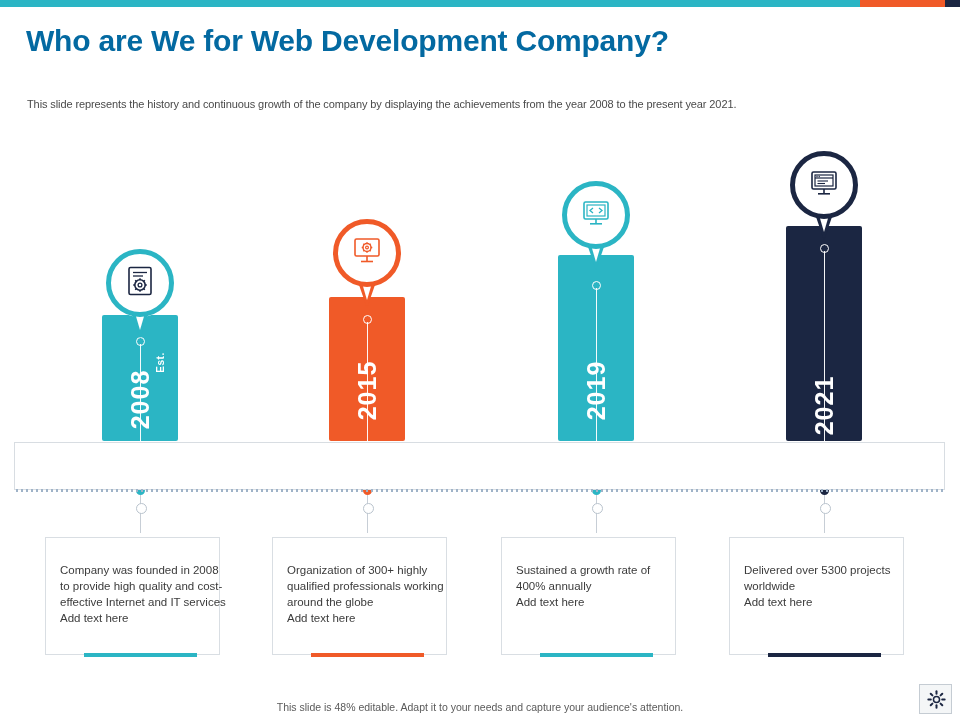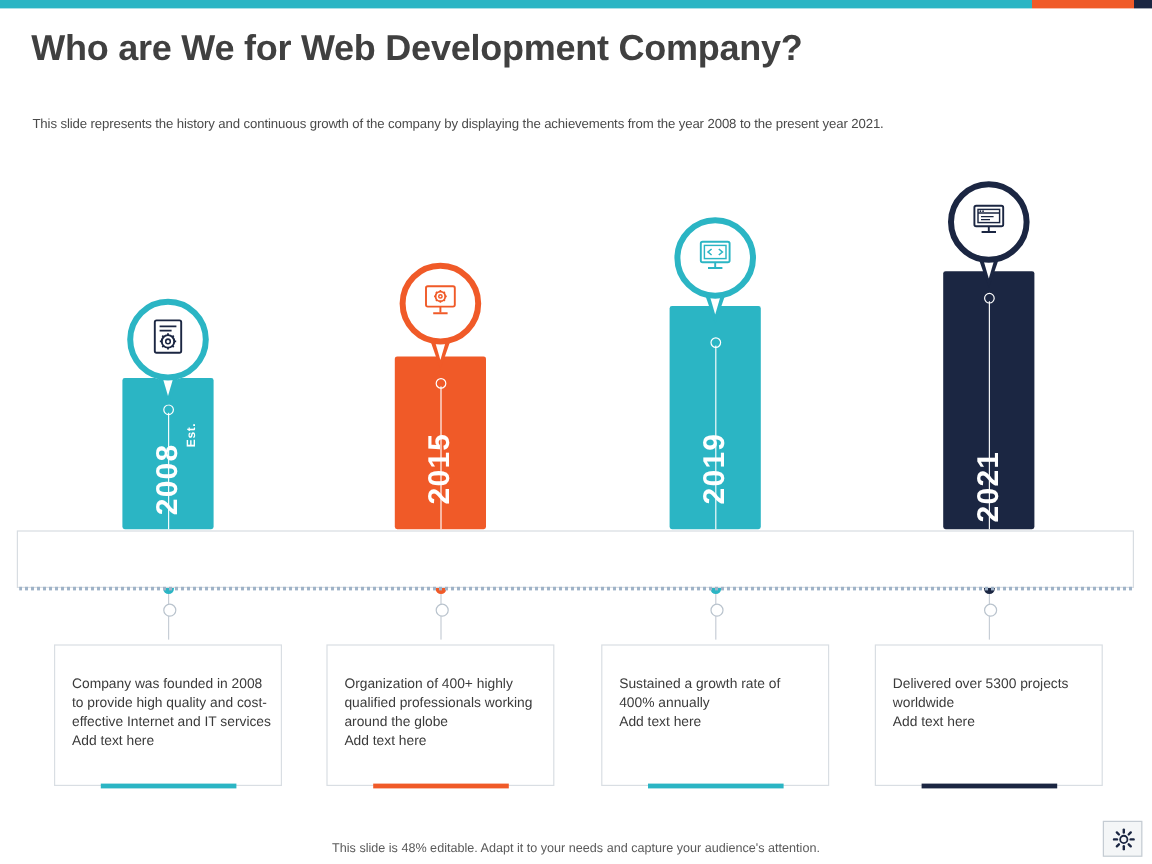--- a/index.html
+++ b/index.html
@@ -25,21 +25,21 @@
   .topbar-orange { left: 860px; width: 85px; background: #f05a28; }
   .topbar-navy { left: 945px; width: 15px; background: #1b2642; }
 
   
   .title {
     position: absolute;
     left: 26px;
     top: 24px;
     font-size: 30px;
     font-weight: bold;
-    color: #404040;
+    color: #0369a1;
     letter-spacing: -0.2px;
   }
   .subtitle {
     position: absolute;
     left: 27px;
     top: 98px;
     font-size: 11px;
     color: #4a4a4a;
     letter-spacing: -0.1px;
   }
@@ -186,21 +186,21 @@
     height: 9px;
     border-radius: 50%;
     border: 1px solid #b9c3cd;
     background: #ffffff;
     top: 503px;
   }
 
   
   .card {
     position: absolute;
-    width: 190px;
+    width: 175px;
     height: 118px;
     background: #ffffff;
     border: 1px solid #d9dee3;
     box-sizing: border-box;
     top: 537px;
   }
   .card .ctext {
     position: absolute;
     left: 14px;
     top: 24px;
@@ -323,21 +323,21 @@
             <line x1="19.7" y1="7.8" x2="18.7" y2="8.8"></line>
             <line x1="13.3" y1="14.2" x2="12.3" y2="15.2"></line>
           </g>
         </svg>
       </span>
     </div>
     <div class="rail-dot" style="left:363px; background:#f05a28;"></div>
     <div class="drop-line" style="left:367px;"></div>
     <div class="drop-ring" style="left:363px;"></div>
     <div class="card" style="left:272px;">
-      <div class="ctext" style="white-space:pre-line;">Organization of 400+ highly qualified professionals working around the globe
+      <div class="ctext" style="white-space:pre-line;">Organization of 300+ highly qualified professionals working around the globe
 Add text here</div>
       <div class="underline" style="background:#f05a28;"></div>
     </div>
   </div>
 
   <div class="col">
     <div class="bar" style="left:558px; top:255px; height:186px; background:#2bb5c4;">
       <div class="inner-dot" style="left:34px; top:26px;"></div>
       <div class="inner-line" style="left:37.5px; top:33px; height:153px;"></div>
       <div class="year" style="top:121px;">2019</div>

